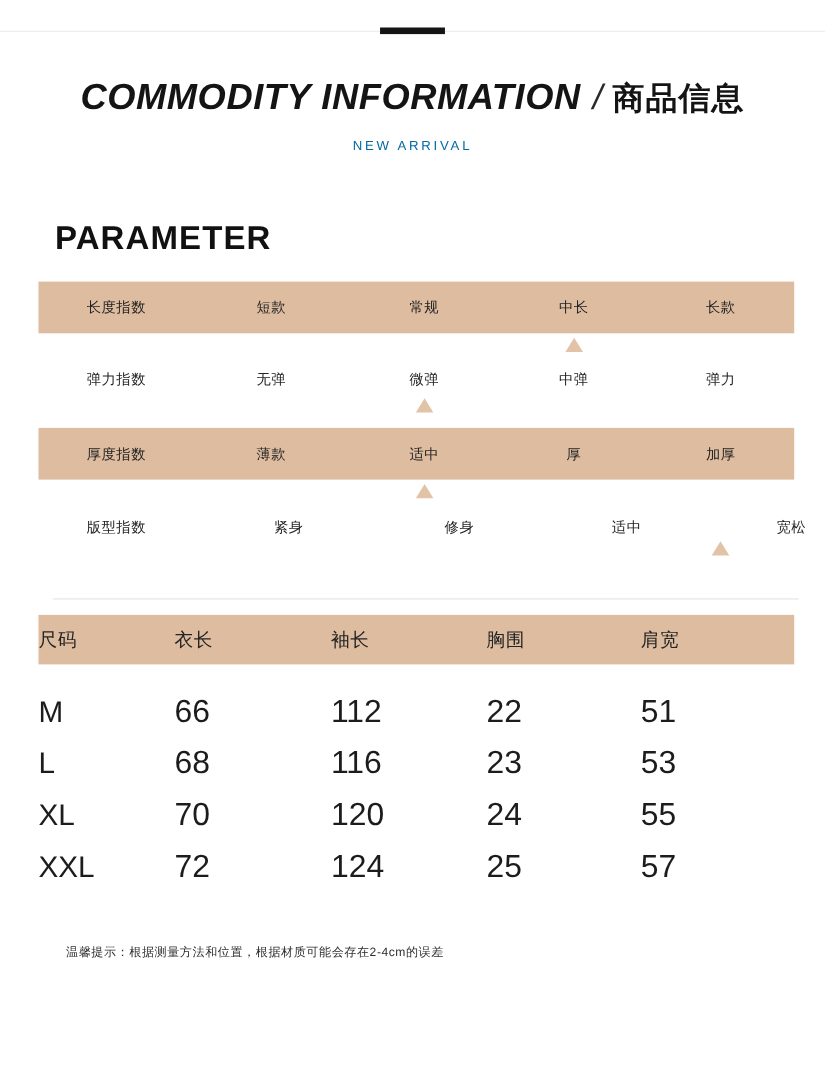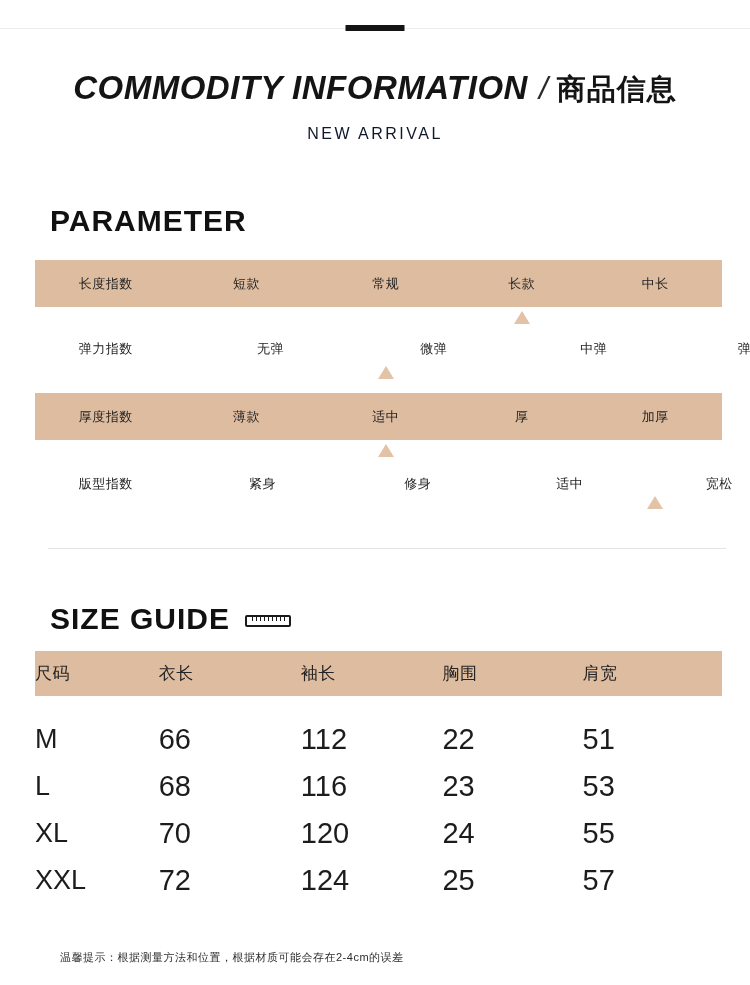--- a/index.html
+++ b/index.html
@@ -17,21 +17,21 @@
   
   .top-decor { position:relative; height:32px; }
   .top-line { position:absolute; left:0; right:0; top:28px; height:1px; background:#ededed; }
   .top-bar  { position:absolute; left:50%; top:25px; width:59px; height:6px; background:#141414; transform:translateX(-50%); }
 
   
   .title { margin-top:37px; text-align:center; white-space:nowrap; }
   .title .t-en { font-size:33px; font-weight:700; font-style:italic; color:#141414; letter-spacing:0.5px; }
   .title .t-slash { font-size:32px; font-weight:400; font-style:italic; color:#2a2a2a; margin:0 9px 0 11px; }
   .title .t-zh { font-size:29px; font-weight:700; color:#141414; letter-spacing:1px;text-align:center; }
-  .subtitle { margin-top:15px; text-align:center; font-size:16px; letter-spacing:2.5px; color:#0f172a; }
+  .subtitle { margin-top:15px; text-align:center; font-size:12px; letter-spacing:2.5px; color:#0369a1; }
 
   
   .section-heading { font-size:30px; font-weight:700; letter-spacing:1px; color:#111; }
   .parameter-heading { margin:62px 0 0 50px; line-height:32px; }
   .size-heading-row { margin:52px 0 0 50px; display:flex; align-items:center; line-height:36px; }
 
   
   .ruler {
     margin-left:15px; margin-top:4px;
     width:46px; height:12px;
@@ -45,21 +45,21 @@
   
   .param-table { margin:23px 0 0 35px; width:687px; }
   .p-row {
     display:grid;
     grid-template-columns:20.6% 20.4% 20.1% 19.5% 19.4%;
     align-items:center; text-align:center;
     font-size:13px; color:#242424; letter-spacing:0.5px;
   }
   .p-row.shaded { background:#debc9f; height:47px; }
   .p-row.plain  { height:44px; }
-  .row2 { margin-top:3px;gap:24px; }
+  .row2 { margin-top:3px; }
   .row3 { margin-top:14px; }
   .row4 { margin-top:5px;gap:16px; }
 
   .marker-row {
     display:grid;
     grid-template-columns:20.6% 20.4% 20.1% 19.5% 19.4%;
     height:13px;
   }
   .m1 { margin-top:4px; }
   .m2 { margin-top:-5px; }
@@ -109,22 +109,22 @@
   <div class="subtitle">NEW ARRIVAL</div>
 
   <div class="section-heading parameter-heading">PARAMETER</div>
 
   <div class="param-table">
 
     <div class="p-row shaded">
       <div>长度指数</div>
       <div>短款</div>
       <div>常规</div>
+      <div>中长</div>
       <div>长款</div>
-      <div>中长</div>
     </div>
     <div class="marker-row m1">
       <div class="tri col-4"></div>
     </div>
 
     <div class="p-row plain row2">
       <div>弹力指数</div>
       <div>无弹</div>
       <div>微弹</div>
       <div>中弹</div>
@@ -153,24 +153,20 @@
       <div>宽松</div>
     </div>
     <div class="marker-row m4">
       <div class="tri col-5"></div>
     </div>
 
   </div>
 
   <div class="divider"></div>
 
-  <div class="size-heading-row">
-    <span class="section-heading">SIZE GUIDE</span>
-    <span class="ruler"></span>
-  </div>
 
   <div class="size-table">
 
     <div class="s-grid s-header">
       <div>尺码</div>
       <div>衣长</div>
       <div>袖长</div>
       <div>胸围</div>
       <div>肩宽</div>
     </div>

